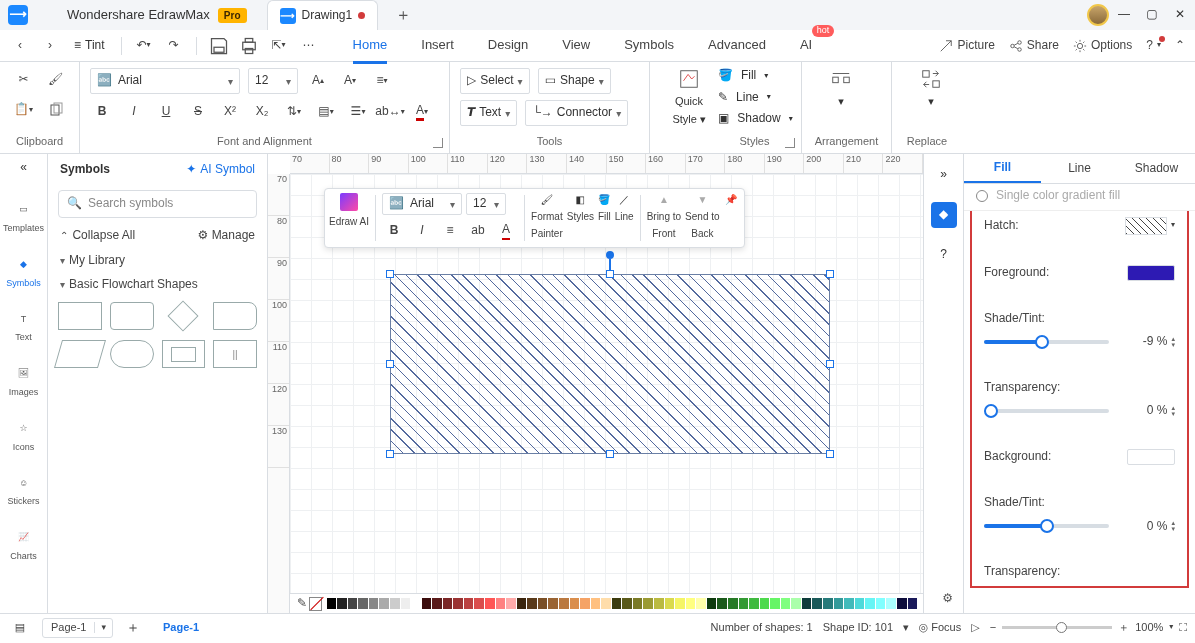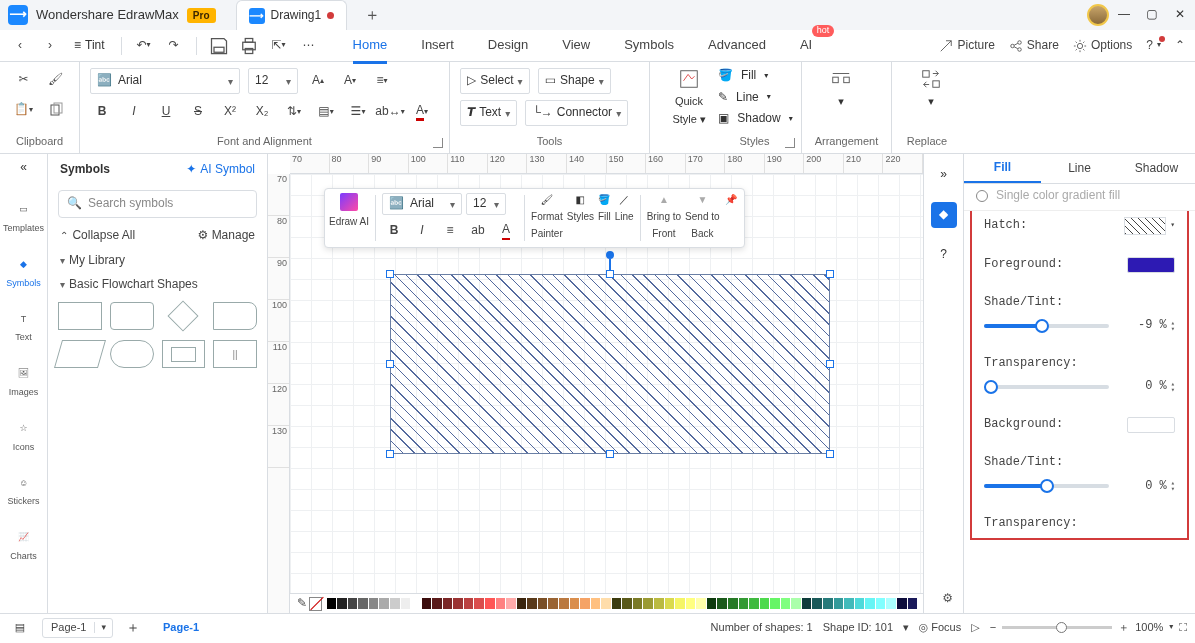--- a/index.html
+++ b/index.html
@@ -11,21 +11,21 @@
     --light:#f4f6f8;
     --red:#d23b3b;
     --titlebar:#f3f5f8;
     --swatch-indigo:#2d1ab3;
   }
   *{box-sizing:border-box;}
   body{margin:0;font:12px/1.3 "Segoe UI",Arial,sans-serif;color:var(--text);width:1195px;height:643px;overflow:hidden;background:#fff;}
   
   .titlebar{display:flex;align-items:center;height:30px;background:var(--titlebar);padding:0 8px;gap:8px;}
   .app-logo{width:20px;height:20px;background:#1b88ff;border-radius:4px;display:flex;align-items:center;justify-content:center;color:#fff;font-weight:bold;}
-  .app-name{font-size:13px;}
+  .app-name{font-size:13px;margin-left:31px;}
   .pro{background:#ffb400;color:#3a2600;font-size:10px;font-weight:bold;padding:1px 6px;border-radius:3px;}
   .tab{display:flex;align-items:center;gap:6px;height:30px;padding:0 12px;border-radius:6px 6px 0 0;background:#fff;border-top:1px solid var(--border);border-left:1px solid var(--border);border-right:1px solid var(--border);margin-left:12px;}
   .doc-logo{width:16px;height:16px;background:#1b88ff;border-radius:3px;color:#fff;font-size:10px;display:flex;align-items:center;justify-content:center;font-weight:bold;}
   .dot{width:7px;height:7px;border-radius:50%;background:var(--red);}
   .add-tab{width:26px;height:26px;display:flex;align-items:center;justify-content:center;color:#555;font-size:16px;margin-left:4px;border-radius:4px;}
   .titlebar .spacer{flex:1;}
   .win-btns{display:flex;gap:14px;align-items:center;}
   .avatar{width:22px;height:22px;border-radius:50%;background:linear-gradient(#c8a56a,#8a6a3a);border:2px solid #f1c74a;position:relative;}
   .win-btn{width:14px;height:14px;display:flex;align-items:center;justify-content:center;color:#333;}
   
@@ -113,21 +113,21 @@
   .rightpanel{border-left:1px solid var(--border);display:flex;flex-direction:column;overflow:hidden;}
   .rtabs{display:flex;height:30px;border-bottom:1px solid var(--border);}
   .rtab{flex:1;font-size:12px;color:#444;display:flex;align-items:center;justify-content:center;}
   .rtab.active{color:var(--blue);font-weight:bold;border-bottom:2px solid var(--blue);}
   .optlist{padding:4px 8px 0;border-bottom:1px solid #eee;}
   .radio{display:flex;align-items:center;gap:8px;padding:6px 4px;font-size:12px;color:#444;}
   .rdot{width:12px;height:12px;border:1.5px solid #888;border-radius:50%;position:relative;}
   .radio.sel .rdot{border-color:var(--blue);}
   .radio.sel .rdot::after{content:"";position:absolute;inset:2px;background:var(--blue);border-radius:50%;}
   .rbox{border:2px solid var(--red);border-radius:2px;margin:2px 8px;}
-  .controls{padding:6px 12px;border:2px solid var(--red);border-top:none;margin:0 6px;display:flex;flex-direction:column;gap:22px;font-size:12px;color:#444;font-family:Liberation Mono, monospace;}
+  .controls{padding:6px 12px;border:2px solid var(--red);border-top:none;margin:0 6px;display:flex;flex-direction:column;gap:30px;font-size:12px;color:#444;}
   .ctrl{display:flex;align-items:center;justify-content:space-between;gap:8px;}
   .hatch-sw{display:flex;align-items:center;gap:4px;}
   .hatch-box{width:42px;height:18px;border:1px solid var(--border);background:repeating-linear-gradient(45deg,#444 0,#444 1px,transparent 1px,transparent 5px);}
   .color-sw{width:48px;height:16px;border:1px solid var(--border);background:var(--swatch-indigo);border-radius:2px;}
   .color-sw.empty{background:#fff;}
   .slider{flex:1;height:4px;background:#d7dde3;border-radius:2px;position:relative;margin-right:8px;}
   .slider .track{position:absolute;left:0;top:0;bottom:0;background:var(--blue);border-radius:2px;}
   .slider .knob{position:absolute;top:-5px;width:14px;height:14px;border:2px solid var(--blue);background:#fff;border-radius:50%;}
   .numval{display:flex;align-items:center;gap:4px;min-width:50px;justify-content:flex-end;}
   .stepper{display:flex;flex-direction:column;font-size:7px;color:#666;line-height:6px;}

